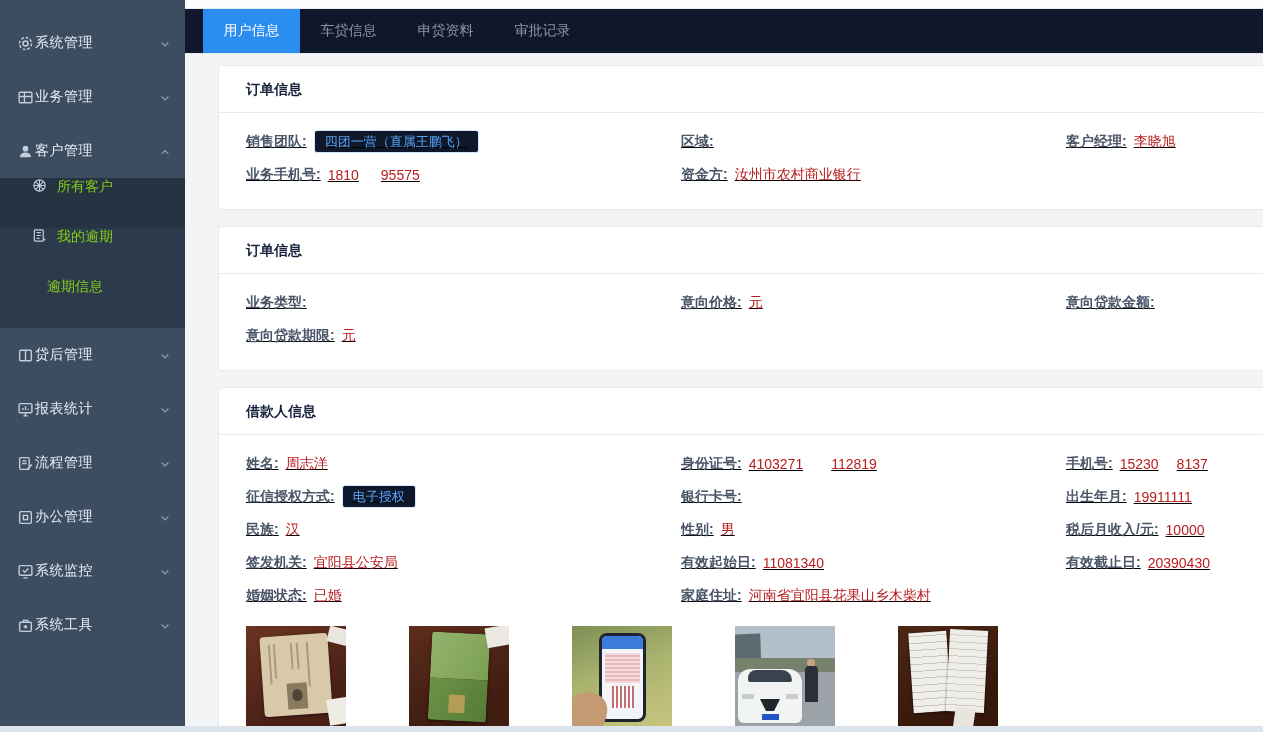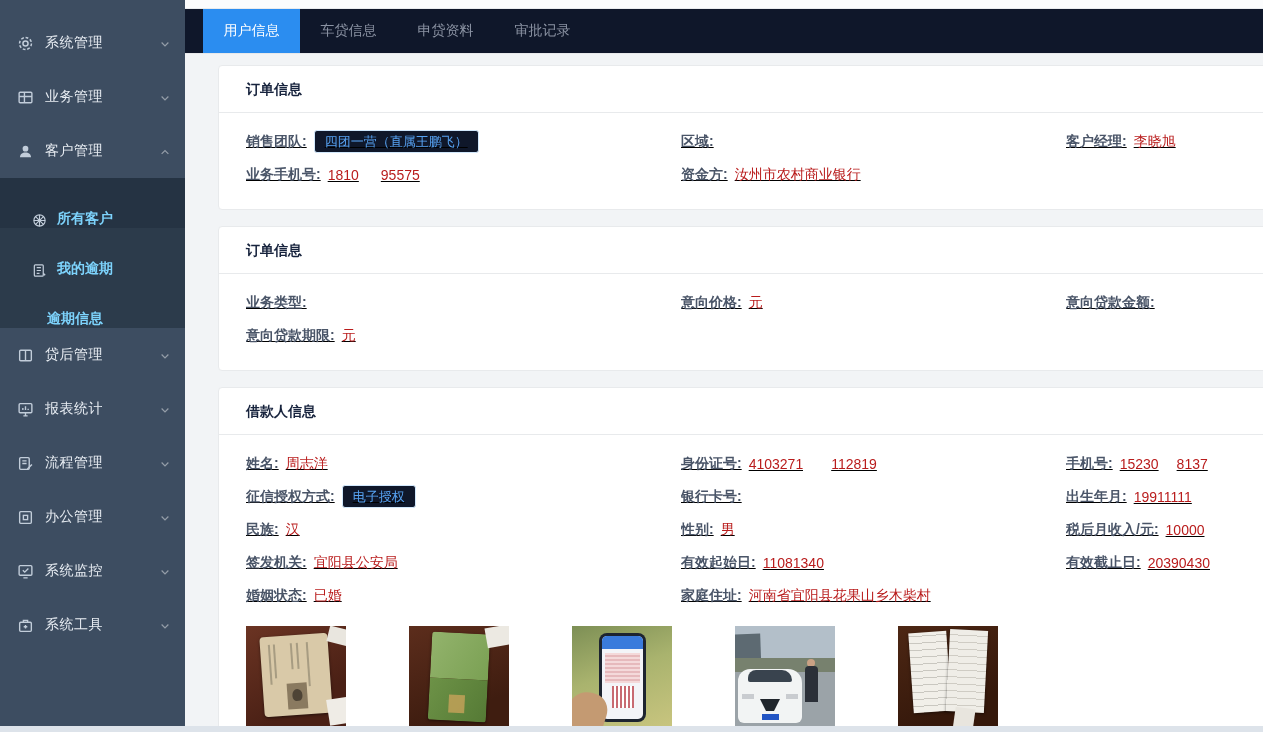--- a/index.html
+++ b/index.html
@@ -4,26 +4,26 @@
 <style>
   * { margin:0; padding:0; box-sizing:border-box; }
   html,body { width:1263px; height:732px; overflow:hidden;
     font-family:"Liberation Sans","DejaVu Sans",sans-serif; background:#f2f4f6; }
 
   
   .sidebar { position:absolute; left:0; top:0; width:185px; height:732px;
     background:#3d4d61; padding-top:16px; z-index:5; }
   .side-item { height:54px; display:flex; align-items:center; padding:0 14px 0 17px;
     color:#e8edf3; font-size:14px; cursor:pointer; }
-  .side-item .lbl { margin-left:11px; flex:1; letter-spacing:.5px; }
+  .side-item .lbl { margin-left:1px; flex:1; letter-spacing:.5px; }
   .side-item .ico { width:17px; height:17px; color:#c2cdda; flex:0 0 auto; }
   .side-item .chev { width:12px; height:12px; color:rgba(255,255,255,.45); }
   .submenu { background:#2c3b4b; }
-  .sub-item { height:50px; display:flex; align-items:flex-end; padding-left:32px;
-    color:#7dd3fc; font-size:14px; cursor:pointer;font-weight:bold; }
+  .sub-item { height:50px; display:flex; align-items:flex-start; padding-left:32px;
+    color:#84cc16; font-size:14px; cursor:pointer; }
   .sub-item.first { background:#253343; }
   .sub-item .ico { width:15px; height:15px; color:#c2cdda; }
   .sub-item .lbl { margin-left:10px; }
   .sub-item.noicon { padding-left:47px; }
 
   
   .main { position:absolute; left:185px; top:0; width:1078px; height:732px; }
   .topstrip { height:9px; background:#fbfcfd; border-bottom:1px solid #e9ebee; }
   .tabband { height:45px; background:#0f172a; display:flex; align-items:stretch;
     padding-left:18px; border-bottom:1px solid #e7e8ea; }

